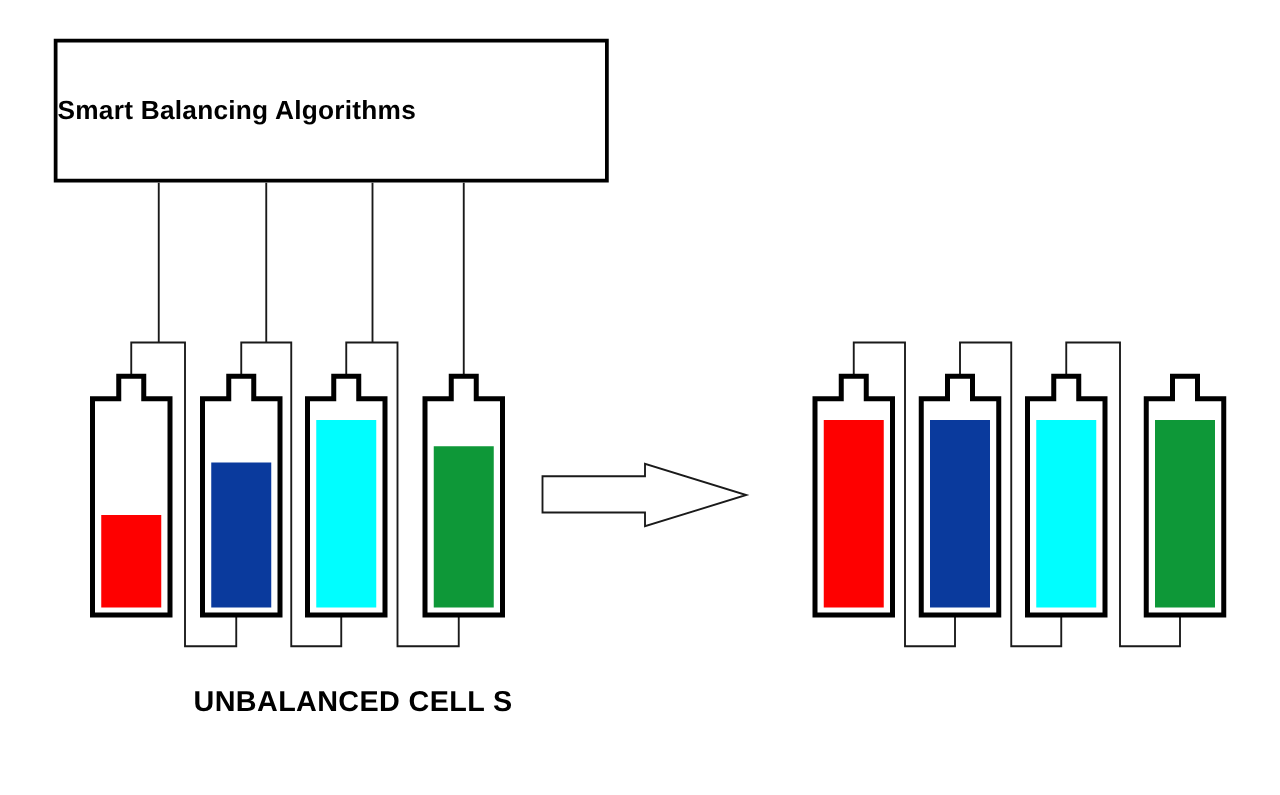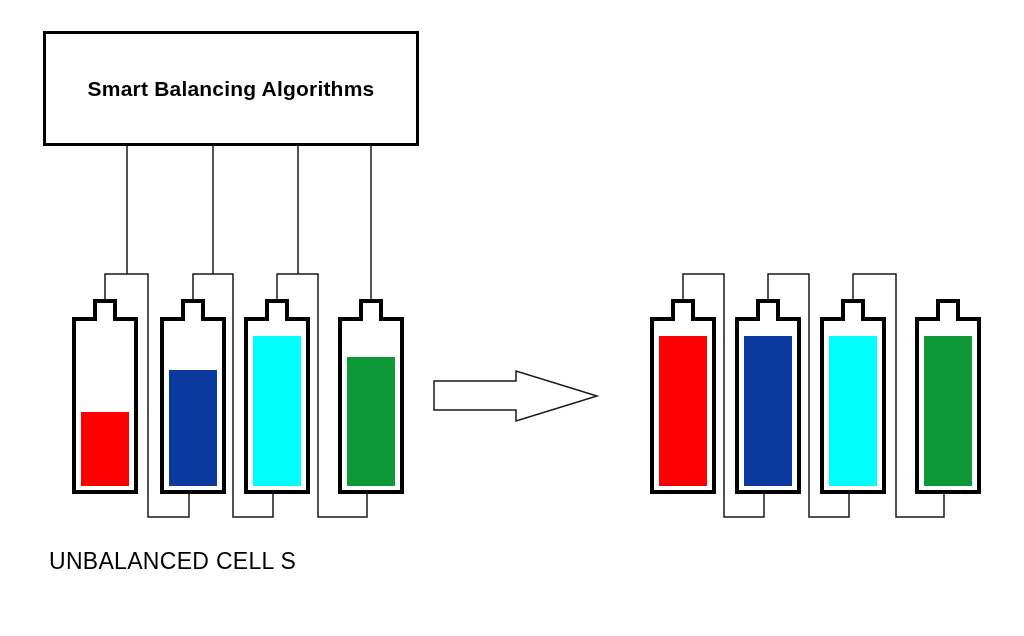--- a/index.html
+++ b/index.html
@@ -17,41 +17,41 @@
   }
   .stage svg {
     position: absolute;
     left: 0;
     top: 0;
   }
   .algo-box {
     position: absolute;
     left: 43px;
     top: 31px;
-    width: 376px;
+    width: 444px;
     height: 115px;
     border: 3px solid #000000;
     box-sizing: border-box;
     background: #ffffff;
     display: flex;
     align-items: center;
-    justify-content: center;
+    justify-content: flex-start;
   }
   .algo-box span {
     font-size: 21px;
     font-weight: bold;
     color: #000000;
     letter-spacing: 0.2px;
   }
   .caption {
     position: absolute;
     width: 361px;
-    text-align: left;
+    text-align: right;
     font-size: 23px;
-    font-weight: normal;
+    font-weight: bold;
     color: #000000;
     letter-spacing: 0.3px;
     white-space: nowrap;
   }
   .caption.left  { left: 49px;  top: 548px; }
   .caption.right { left: 626px; top: 550px; }
 </style>
 </head>
 <body>
 

